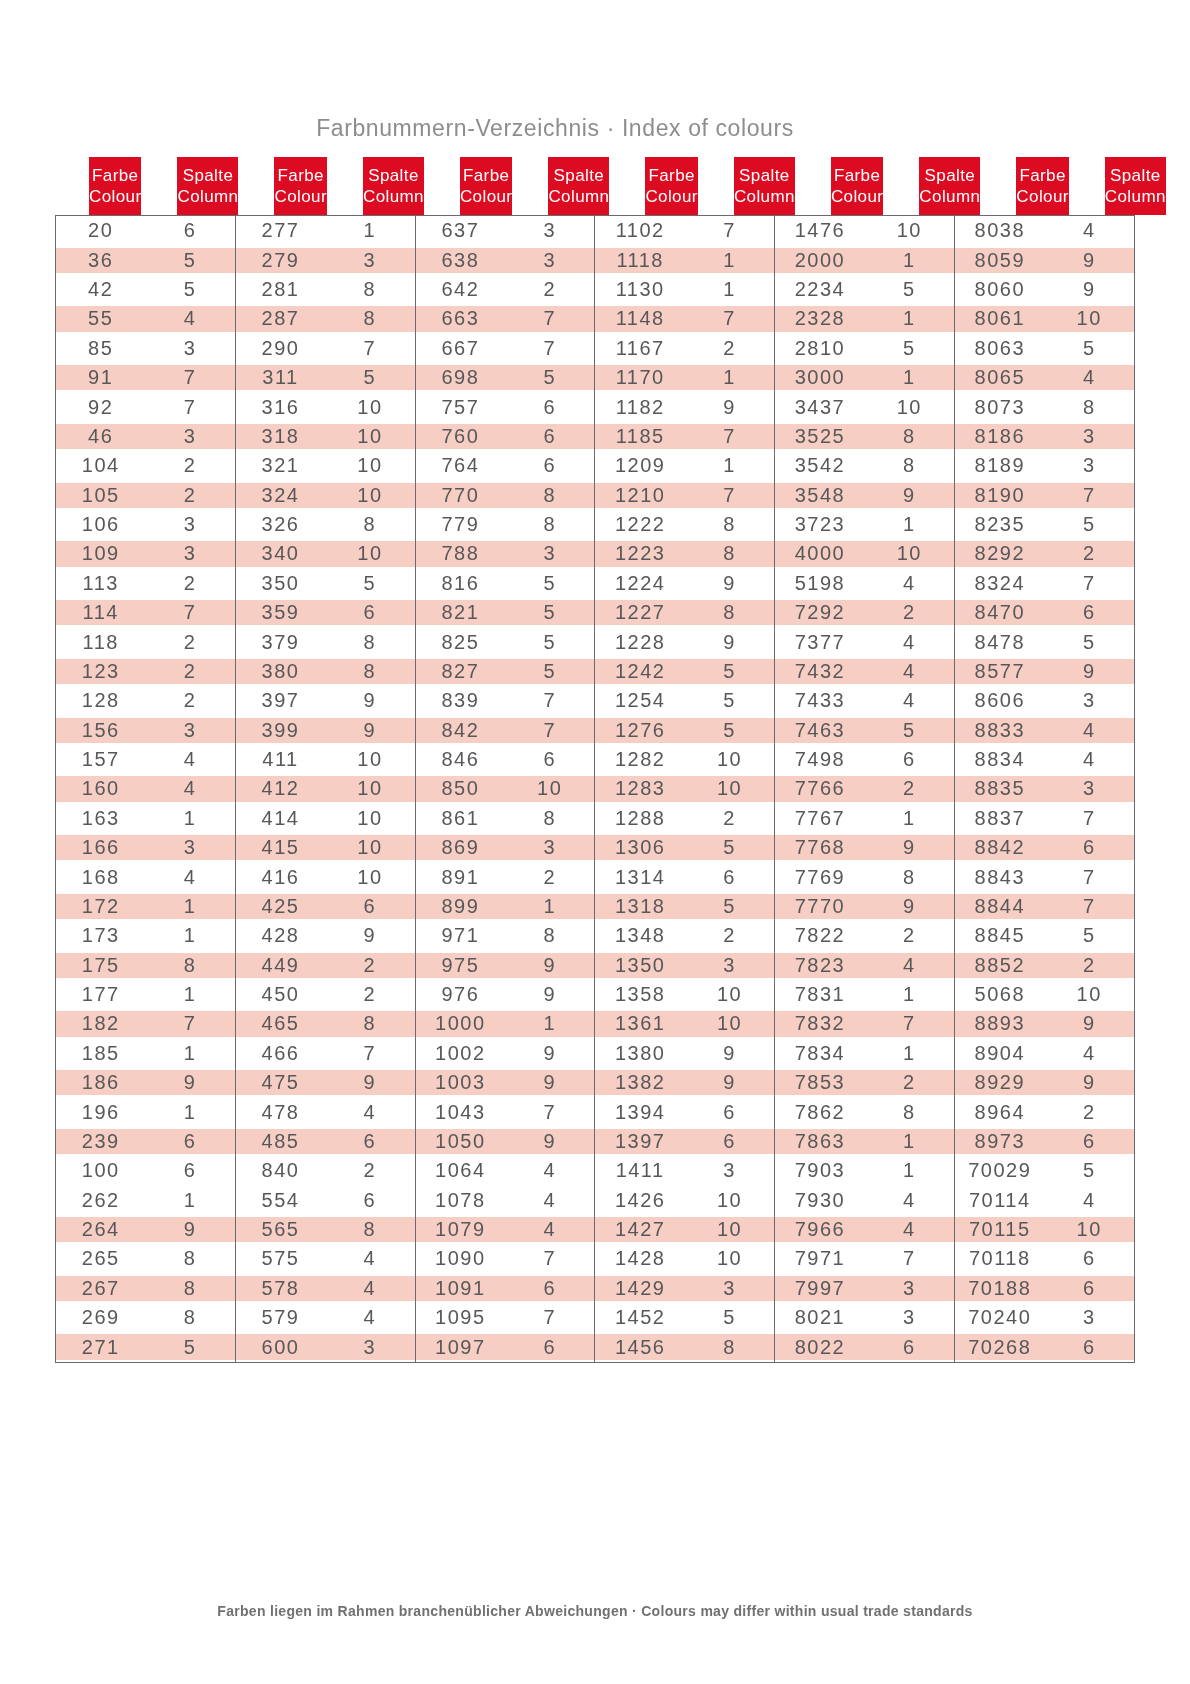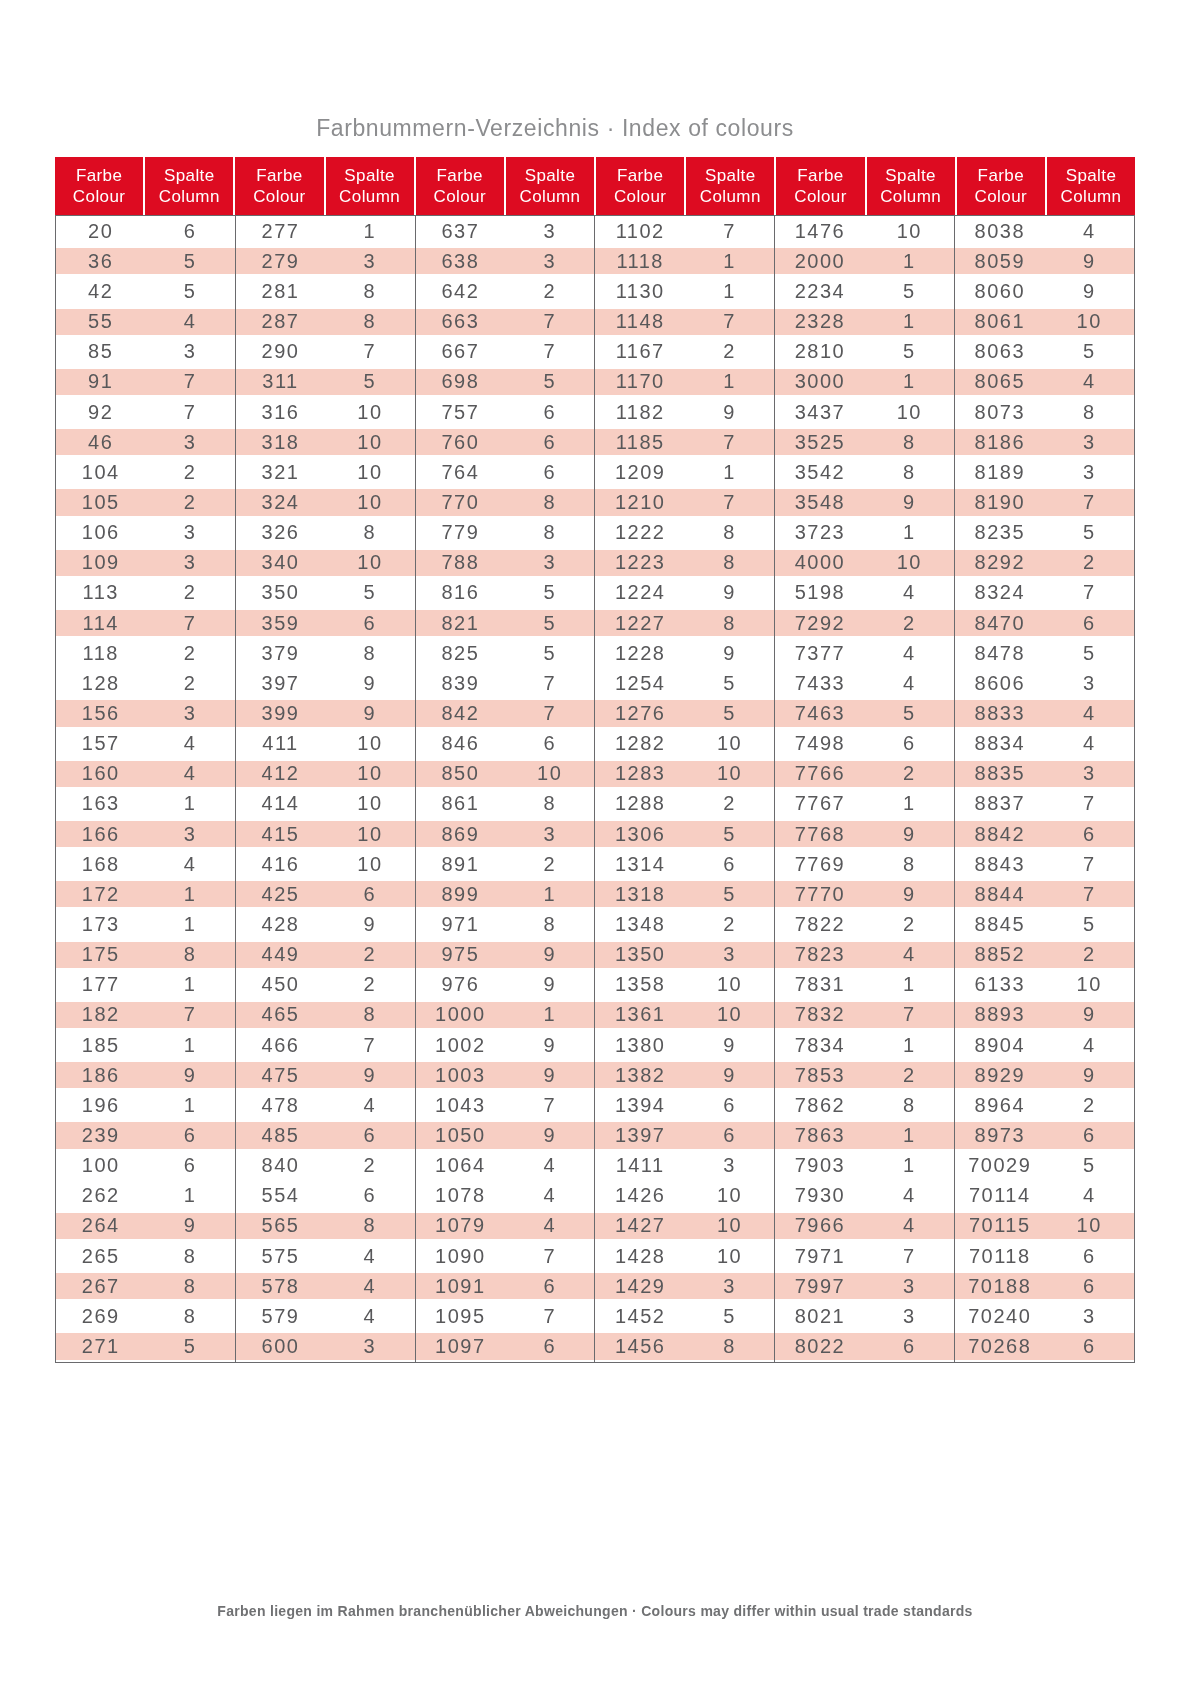--- a/index.html
+++ b/index.html
@@ -35,20 +35,21 @@
   .th {
     flex: 1 1 0;
     background: var(--red, #dd0b21);
     color: #ffffff;
     text-align: center;
     padding-top: 8px;
     font-size: 17px;
     line-height: 21px;
     letter-spacing: 0.4px;
     border-left: 2px solid #ffffff;
+    margin-left: 34px;
   }
   .th:first-child { border-left: none; }
 
   
   .tbody-table {
     width: 1080px;
     height: 1148px;
     border-collapse: collapse;
     table-layout: fixed;
     border: 1px solid var(--line, #6a6a6d);
@@ -343,20 +344,34 @@
             <td>8</td>
             <td class="group-start">825</td>
             <td>5</td>
             <td class="group-start">1228</td>
             <td>9</td>
             <td class="group-start">7377</td>
             <td>4</td>
             <td class="group-start">8478</td>
             <td>5</td>
           </tr>
+          <tr class="pink">
+            <td>123</td>
+            <td>2</td>
+            <td class="group-start">380</td>
+            <td>8</td>
+            <td class="group-start">827</td>
+            <td>5</td>
+            <td class="group-start">1242</td>
+            <td>5</td>
+            <td class="group-start">7432</td>
+            <td>4</td>
+            <td class="group-start">8577</td>
+            <td>9</td>
+          </tr>
           <tr class="white">
             <td>128</td>
             <td>2</td>
             <td class="group-start">397</td>
             <td>9</td>
             <td class="group-start">839</td>
             <td>7</td>
             <td class="group-start">1254</td>
             <td>5</td>
             <td class="group-start">7433</td>
@@ -494,21 +509,21 @@
             <td>177</td>
             <td>1</td>
             <td class="group-start">450</td>
             <td>2</td>
             <td class="group-start">976</td>
             <td>9</td>
             <td class="group-start">1358</td>
             <td>10</td>
             <td class="group-start">7831</td>
             <td>1</td>
-            <td class="group-start">6133</td>
+            <td class="group-start">5068</td>
             <td>10</td>
           </tr>
           <tr class="pink">
             <td>182</td>
             <td>7</td>
             <td class="group-start">465</td>
             <td>8</td>
             <td class="group-start">1000</td>
             <td>1</td>
             <td class="group-start">1361</td>

